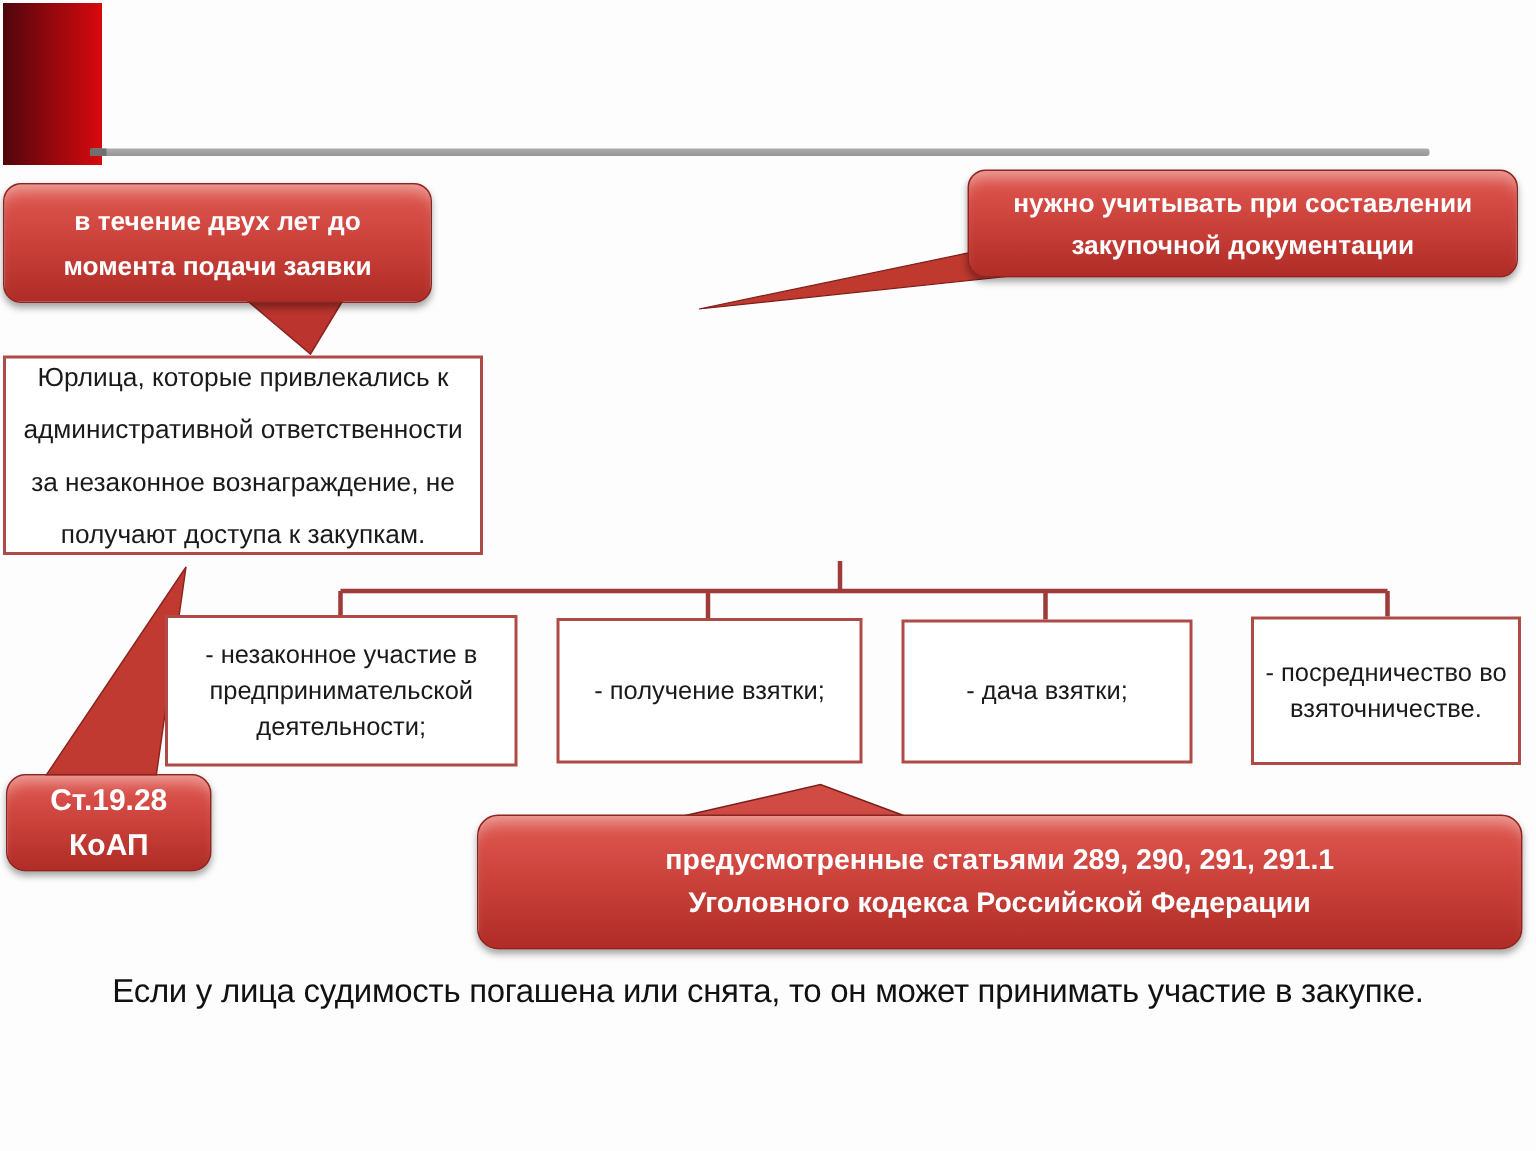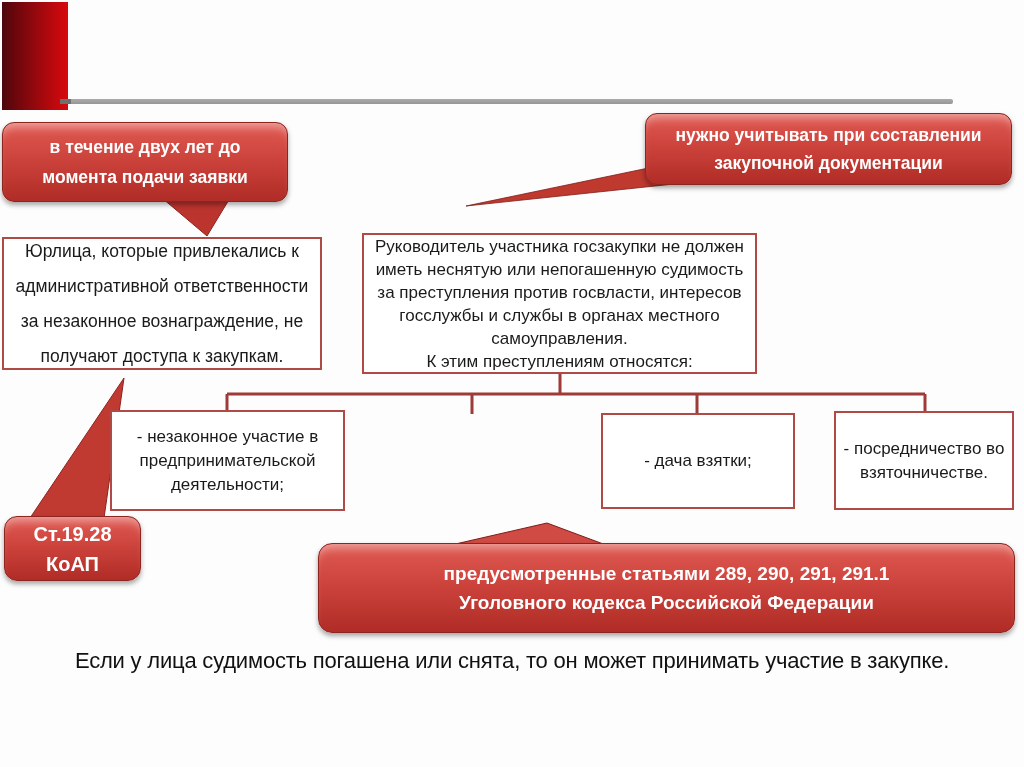--- a/index.html
+++ b/index.html
@@ -83,30 +83,25 @@
 
   <div class="callout callout-top-left">в течение двух лет до
 момента подачи заявки</div>
   <div class="callout callout-top-right">нужно учитывать при составлении
 закупочной документации</div>
 
   <div class="wbox box-left">Юрлица, которые привлекались к
 административной ответственности
 за незаконное вознаграждение, не
 получают доступа к закупкам.</div>
-  <div class="wbox box-center">Руководитель участника госзакупки не должен
-иметь неснятую или непогашенную судимость
-за преступления против госвласти, интересов
-госслужбы и службы в органах местного
-самоуправления.
-К этим преступлениям относятся:</div>
 
   <div class="wbox child-1">- незаконное участие в
 предпринимательской
 деятельности;</div>
+  <div class="wbox child-2">- получение взятки;</div>
   <div class="wbox child-4">- посредничество во
 взяточничестве.</div>
   <div class="wbox child-3">- дача взятки;</div>
 
   <div class="callout badge">Ст.19.28
 КоАП</div>
   <div class="callout callout-bottom">предусмотренные статьями 289, 290, 291, 291.1
 Уголовного кодекса Российской Федерации</div>
 
   <div class="footer-para para-1">Если у лица судимость погашена или снята, то он может принимать участие в закупке.</div>

